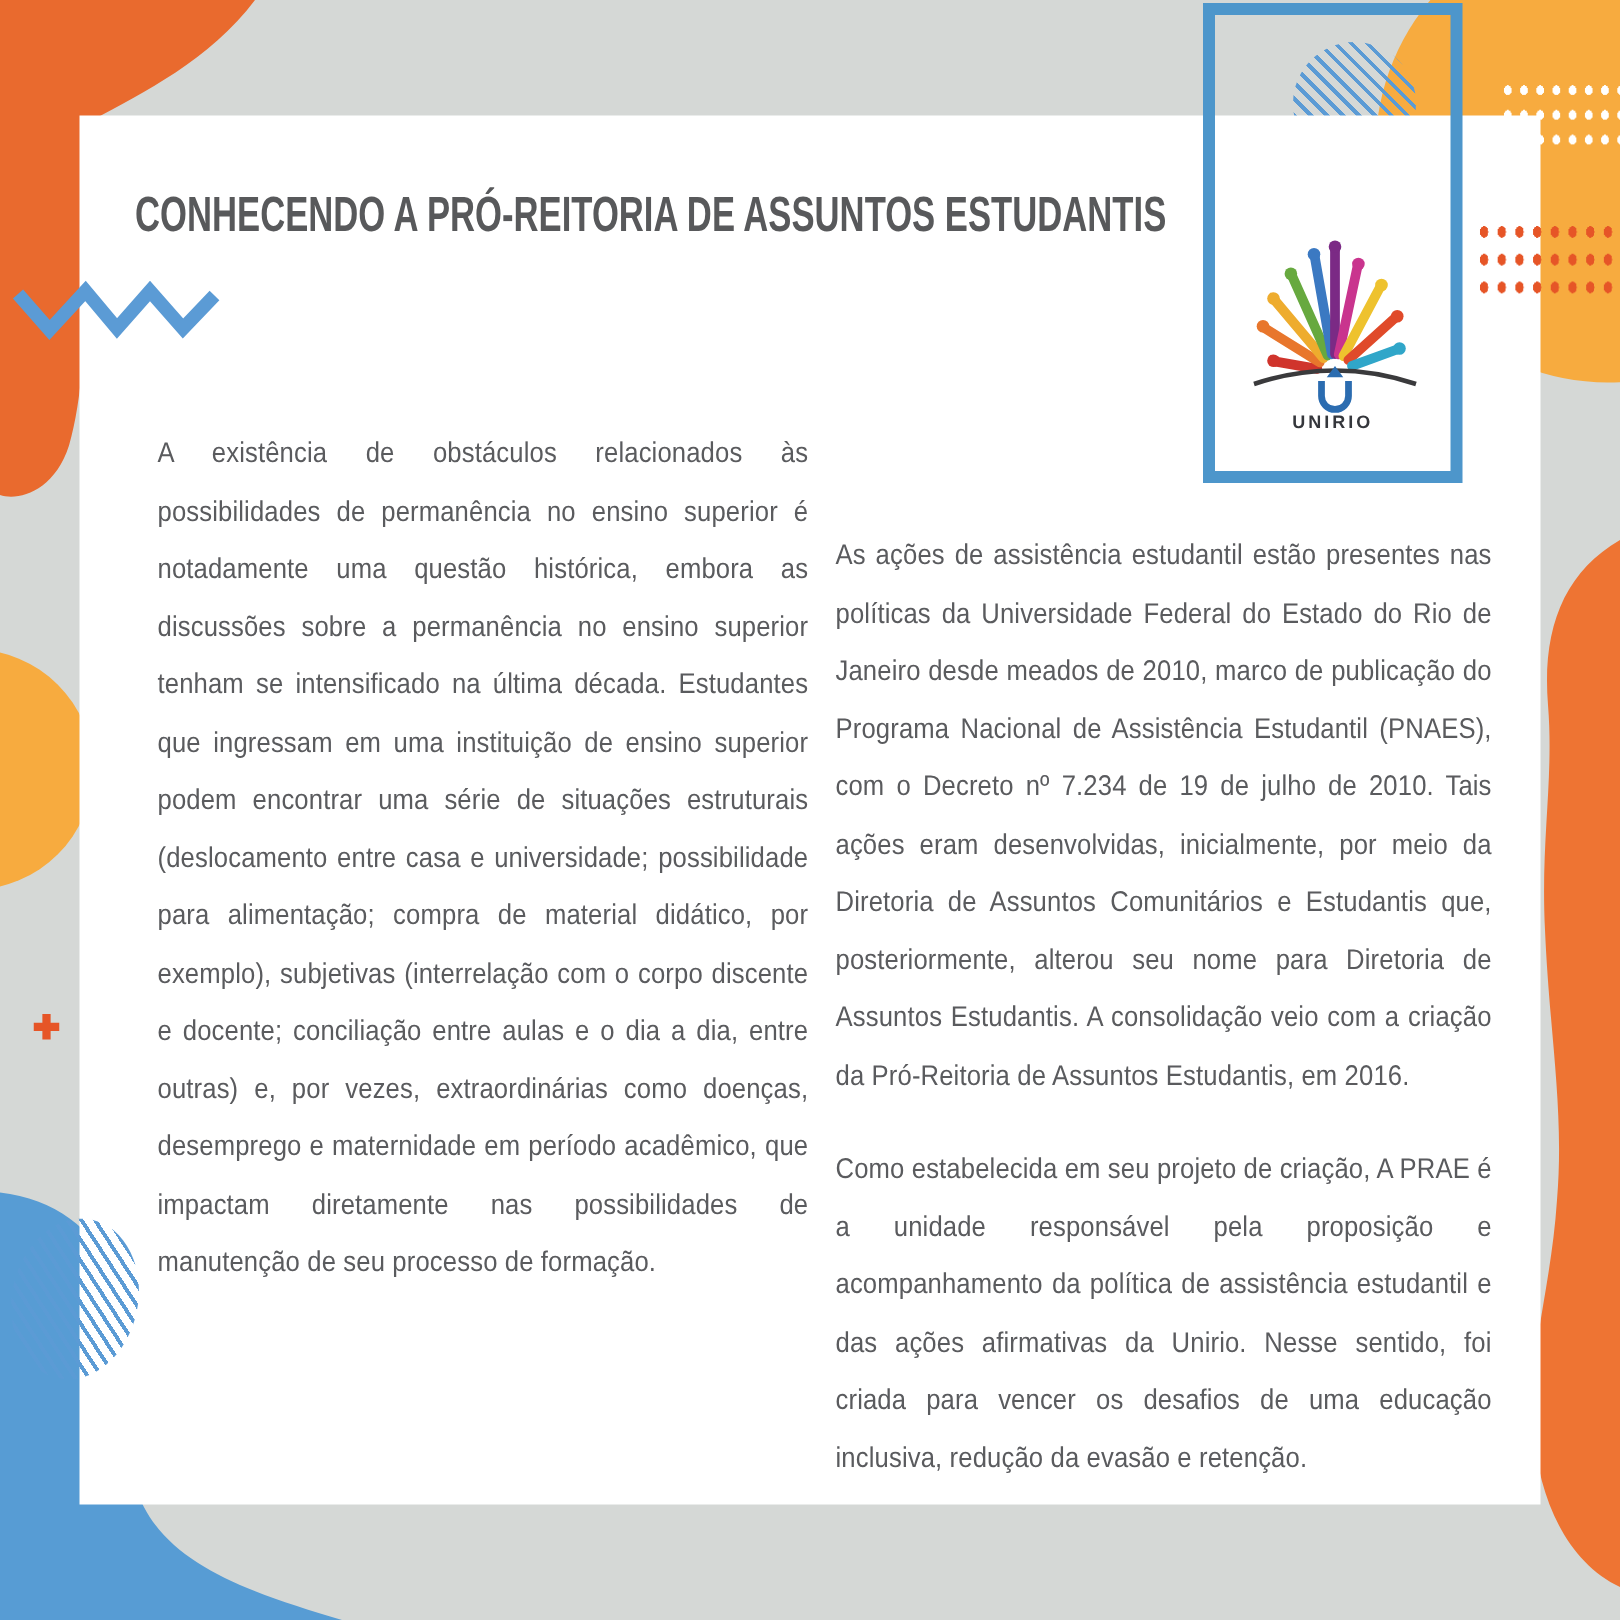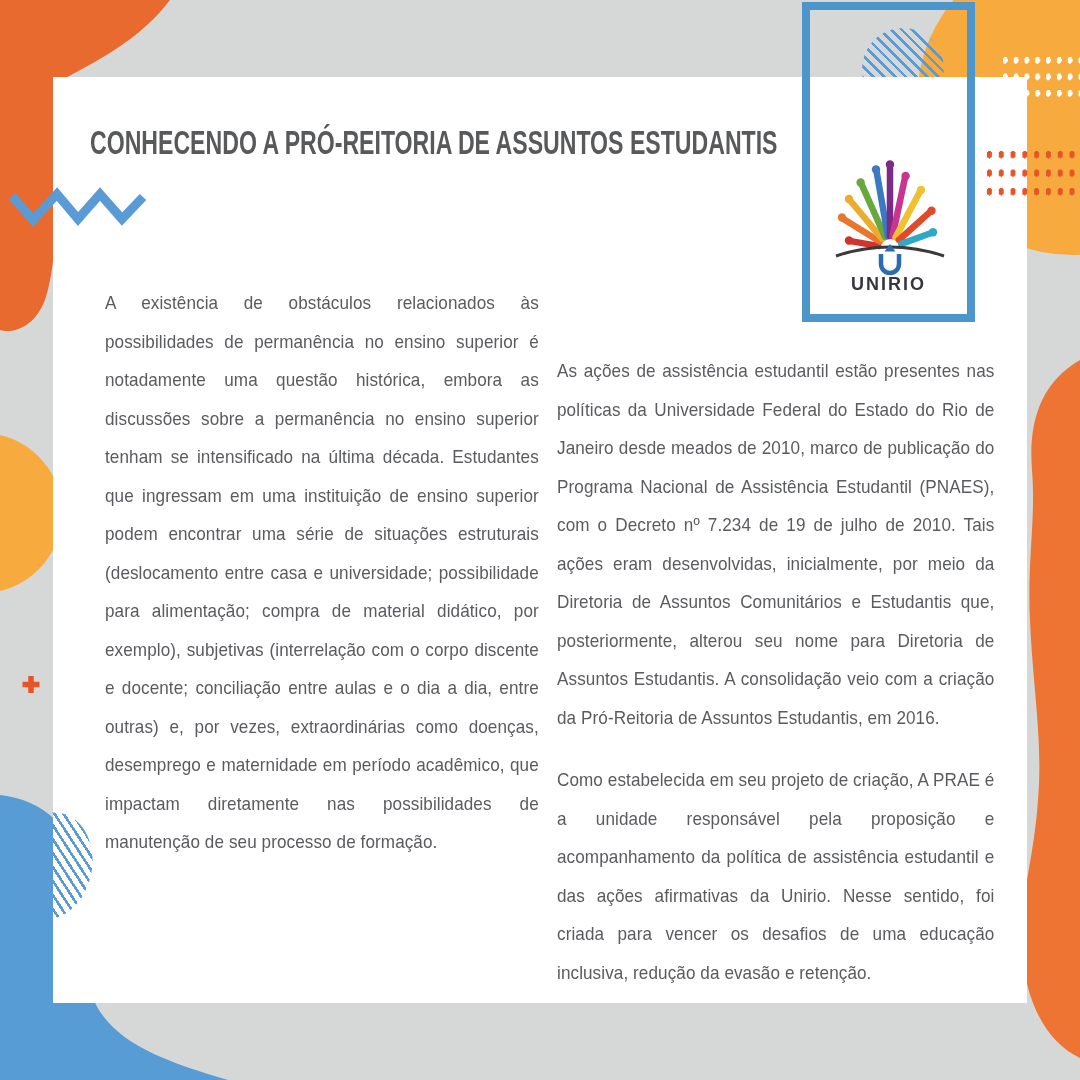--- a/index.html
+++ b/index.html
@@ -30,21 +30,21 @@
   #col-right p{margin:0;}
   #col-right p + p{margin-top:24px;}
   
   #logo-frame{
     left:802px;top:2px;width:173px;height:320px;z-index:4;
     border:8px solid #4d96cb;box-sizing:border-box;background:transparent;
   }
   #logo-svg{left:822px;top:152px;width:136px;height:128px;z-index:5;}
   #logo-word{
     left:802px;top:274px;width:173px;z-index:5;text-align:center;
-    font-size:18px;font-weight:bold;color:#35373c;letter-spacing:2px;
+    font-size:12px;font-weight:bold;color:#35373c;letter-spacing:2px;
   }
   
   .striped{
     border-radius:50%;
     background:repeating-linear-gradient(45deg,#5b9bd5 0 2.6px,rgba(0,0,0,0) 2.6px 7.6px);
   }
   #striped-top{left:862px;top:28px;width:82px;height:82px;z-index:1;}
   #striped-bottom{left:8px;top:812px;width:84px;height:108px;z-index:5;transform:rotate(12deg);}
   
   #dots-white{

